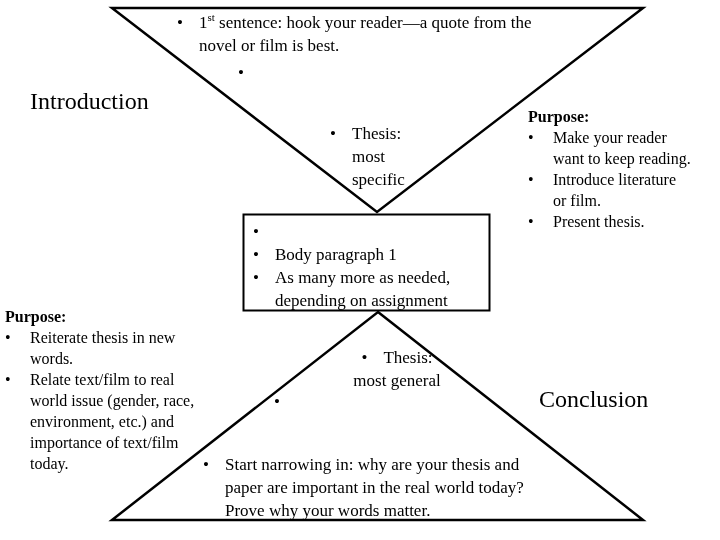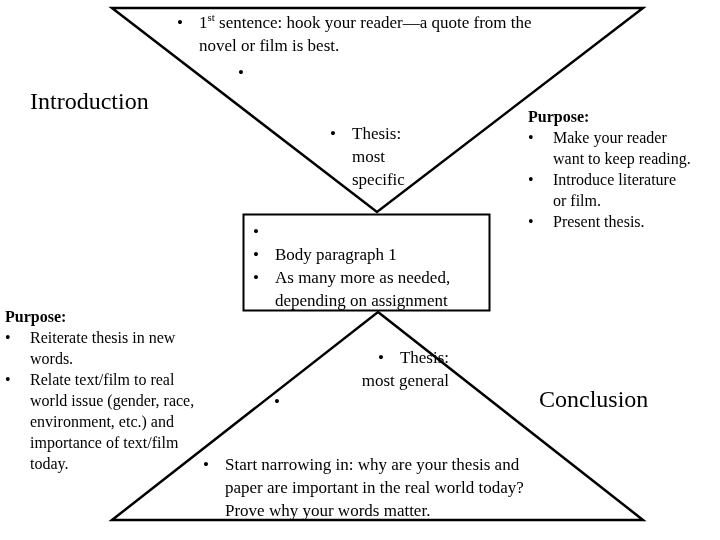--- a/index.html
+++ b/index.html
@@ -82,21 +82,21 @@
       <span class="bullet">•</span>
       <span class="txt">Body paragraph 1</span>
     </div>
     <div class="row">
       <span class="bullet">•</span>
       <span class="txt">As many more as needed,
 depending on assignment</span>
     </div>
   </div>
 
-  <div class="centerblk" style="left:319px;top:346px;width:130px;text-align:right;">
+  <div class="centerblk" style="left:332px;top:346px;width:130px;">
     <div><span class="bullet-inline">•</span><span>Thesis:</span></div>
     <div>most general</div>
   </div>
 
   <div class="brow" style="left:274px;top:390px;width:250px;">
     <span class="bullet">•</span>
   </div>
 
   <div class="brow" style="left:203px;top:453px;width:360px;">
     <span class="bullet">•</span>

